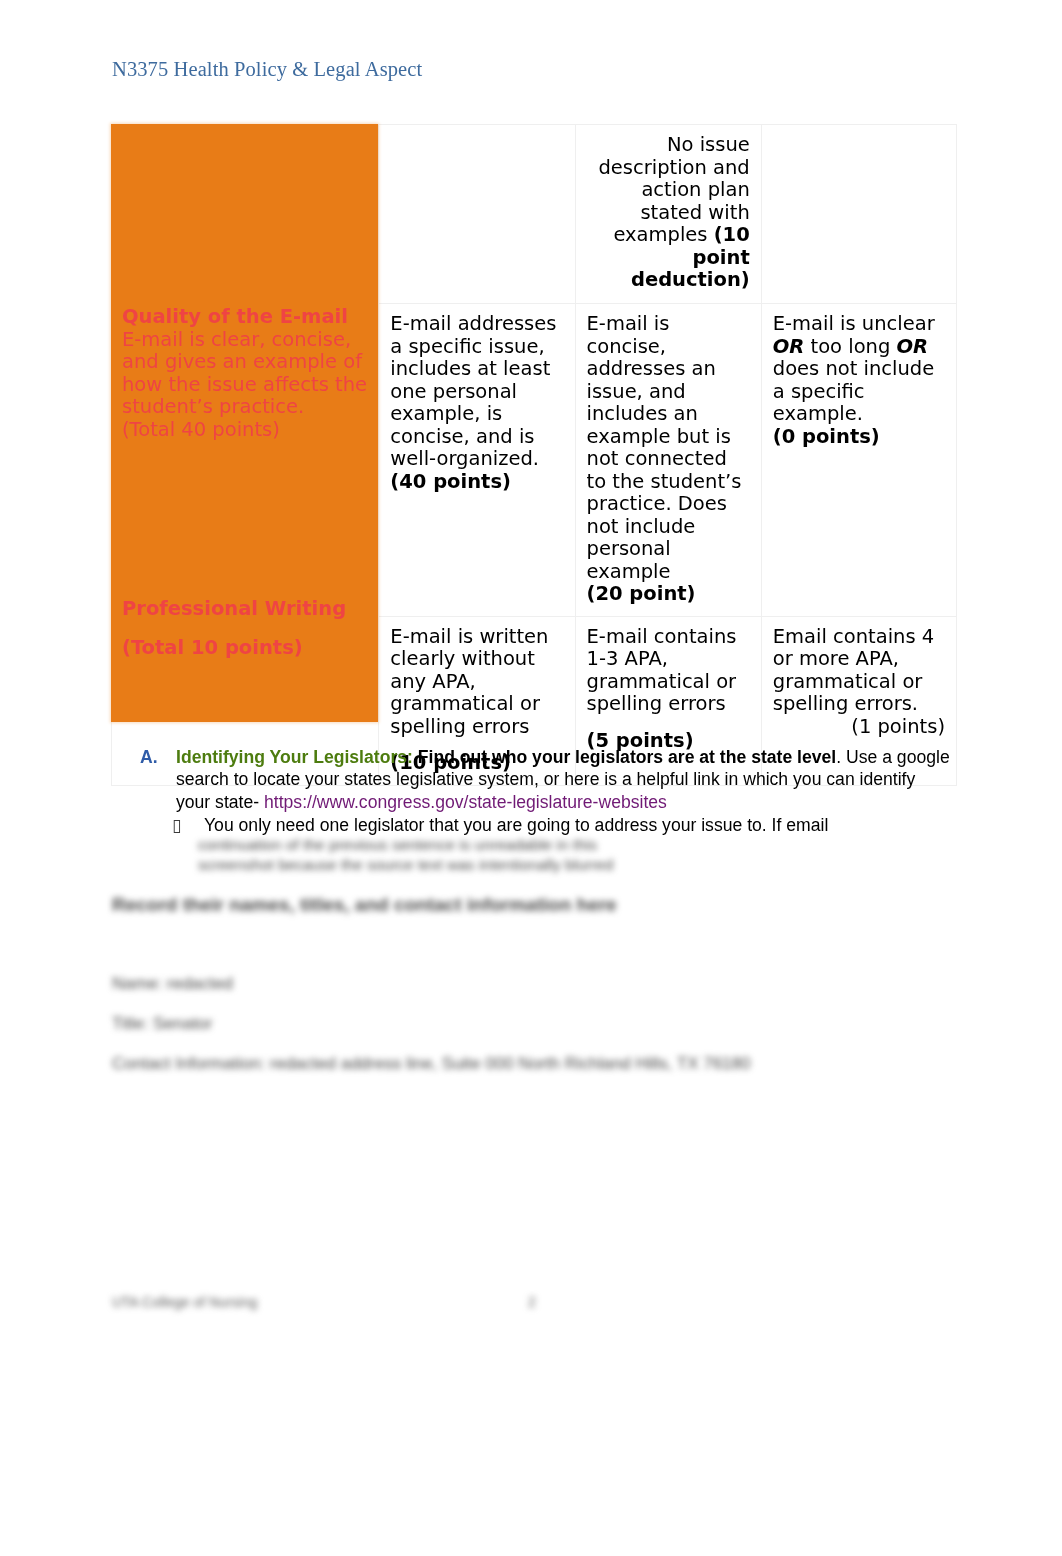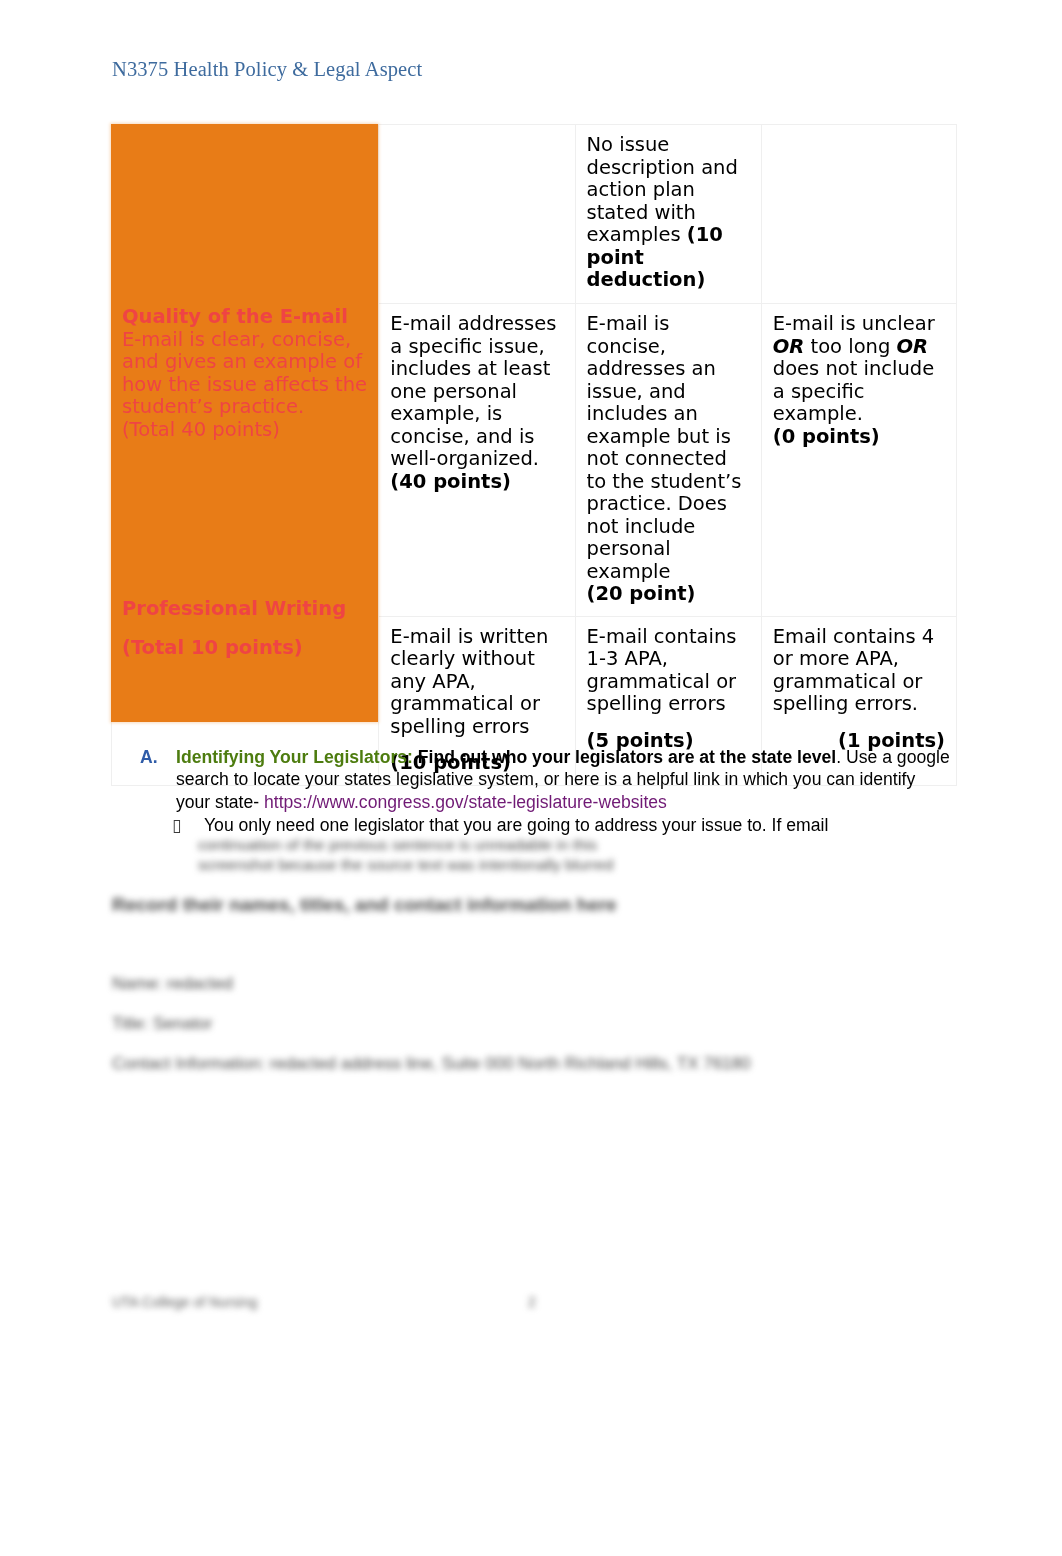--- a/index.html
+++ b/index.html
@@ -85,29 +85,28 @@
   .c-total-bold { display: block; font-weight: bold; margin-top: 16px; }
 
   b, strong { font-weight: bold; }
   .bi { font-weight: bold; font-style: italic; }
 
   .pts { font-weight: bold; }
   .pts-block { display: block; font-weight: bold; }
   .pts-spaced { display: block; font-weight: bold; margin-top: 14px; }
   .pts-right {
     display: block;
-    font-weight: bold;
+    font-weight: normal;
     text-align: justify;
     text-align-last: right;
-    margin-top: 14px;
     padding-left: 52px;
   }
 
   
-  .row-top td { height: 178px; }
+  .row-top td { height: 178px; text-align: right; }
   .row-quality td { height: 262px; }
   .row-writing td { height: 156px; }
 
   
   .outline {
     position: absolute;
     left: 140px;
     top: 746px;
     width: 812px;
     font-family: "Liberation Sans", "DejaVu Sans", sans-serif;

